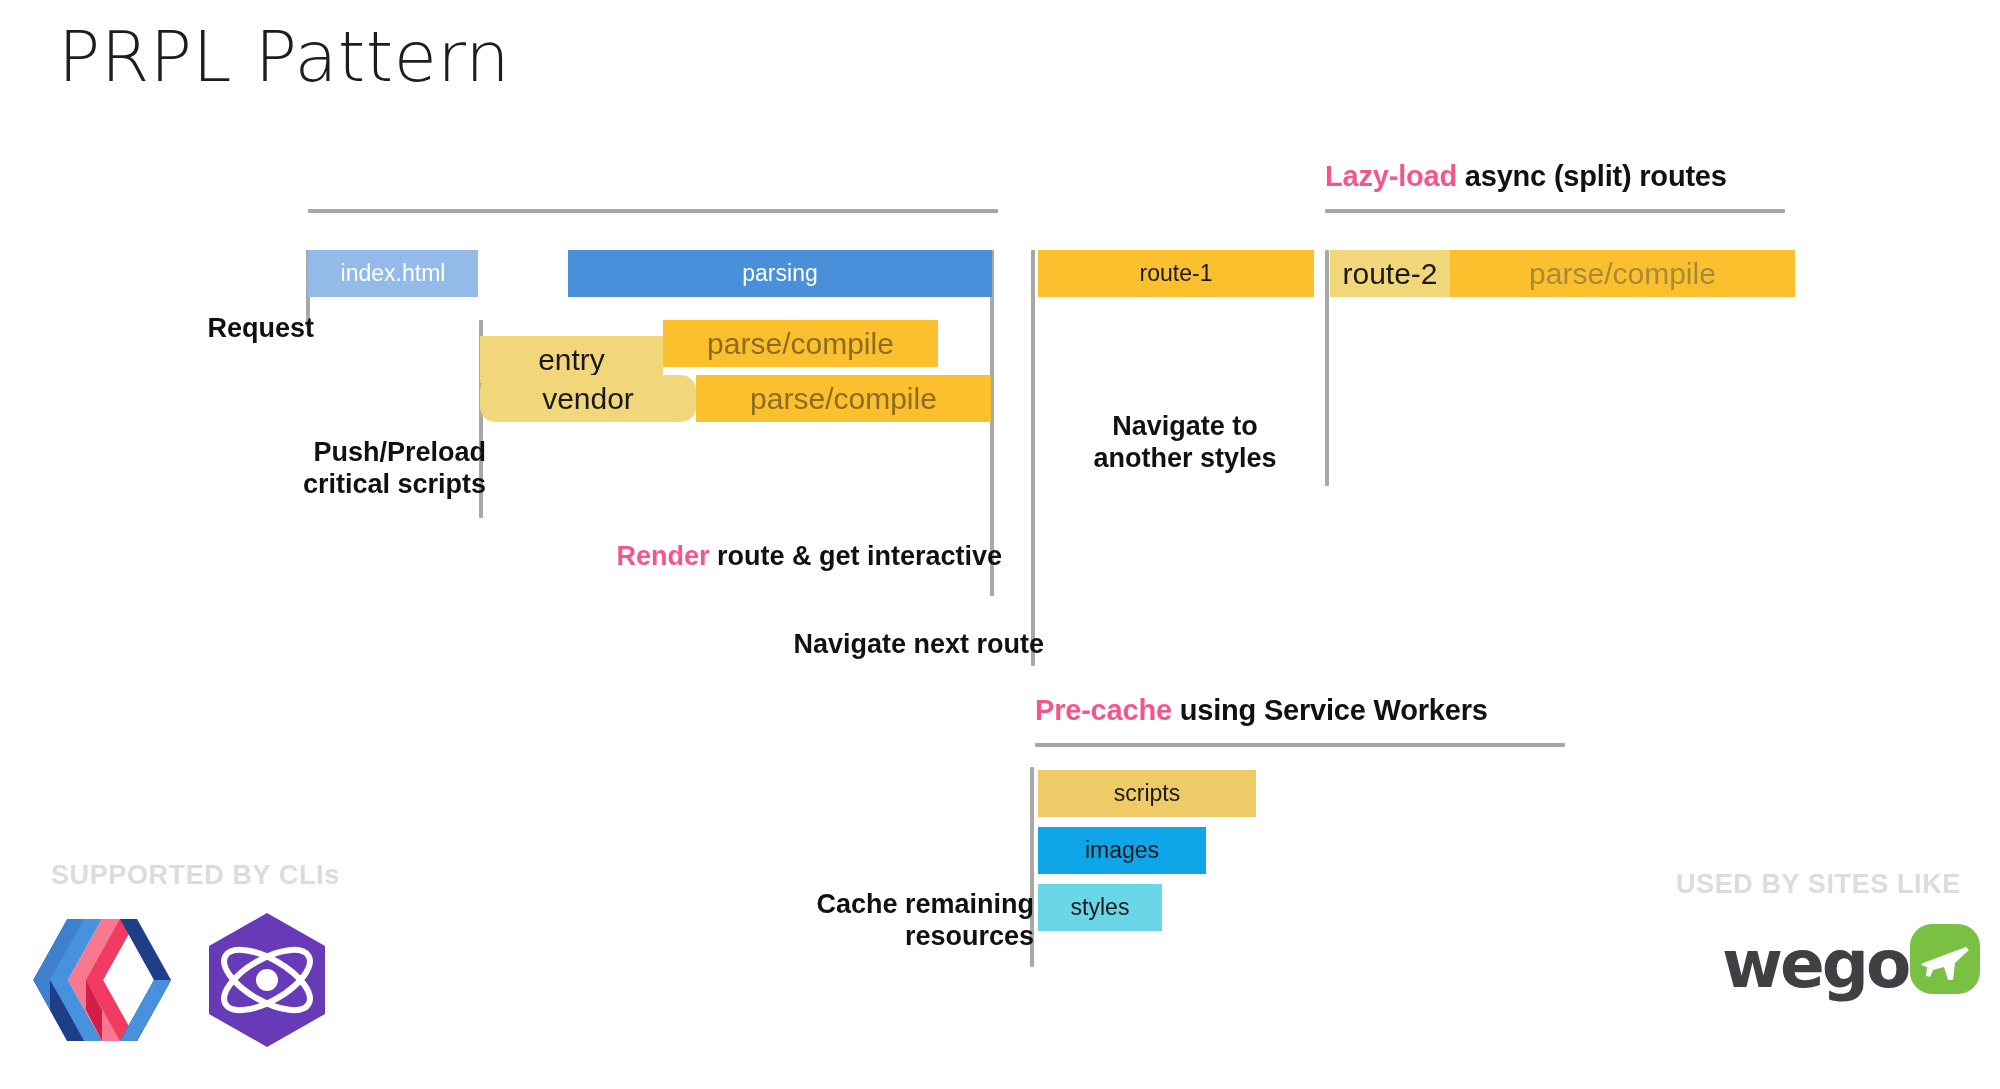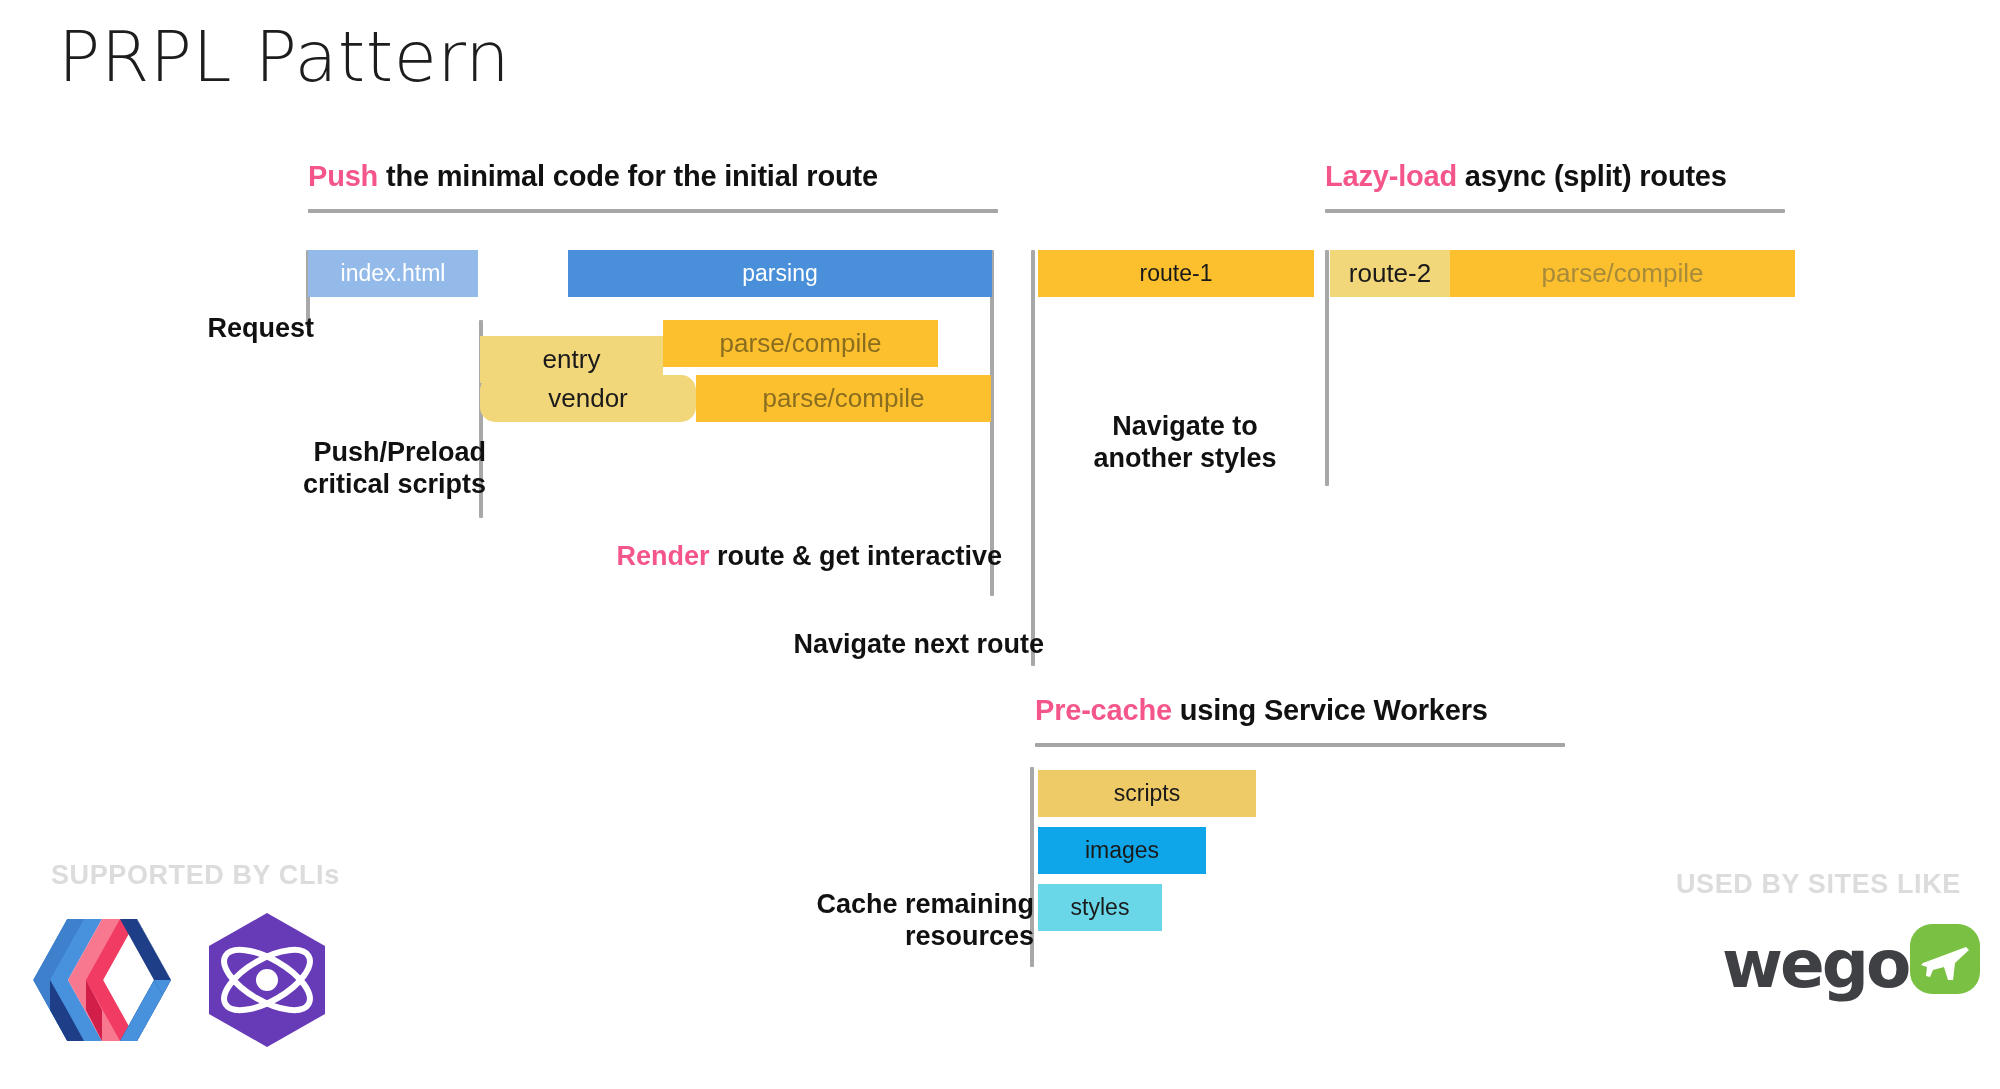--- a/index.html
+++ b/index.html
@@ -62,21 +62,21 @@
     justify-content: center;
     font-size: 23px;
     white-space: nowrap;
     box-sizing: border-box;
   }
   .bar-seg {
     position: absolute;
     display: flex;
     align-items: center;
     justify-content: center;
-    font-size: 26px;
+    font-size: 30px;
     white-space: nowrap;
     box-sizing: border-box;
   }
 
   
   .vline {
     position: absolute;
     width: 4px;
     background: #a8a8a8;
     border-radius: 1px;
@@ -124,21 +124,20 @@
     white-space: nowrap;
   }
 </style>
 </head>
 <body>
 
 <div class="slide">
 
   <div class="slide-title">PRPL Pattern</div>
 
-  <div class="section-head" style="left:308px; top:160px;"><span class="kw">Push</span><span> the minimal code for the initial route</span></div>
   <div class="rule" style="left:308px; top:209px; width:690px;"></div>
 
   <div class="section-head" style="left:1325px; top:160px;"><span class="kw">Lazy-load</span><span> async (split) routes</span></div>
   <div class="rule" style="left:1325px; top:209px; width:460px;"></div>
 
   <div class="vline" style="left:306px; top:250px; height:77px;"></div>
 
   <div class="vline" style="left:479px; top:320px; height:198px;"></div>
 
   <div class="vline" style="left:990px; top:250px; height:346px;"></div>

